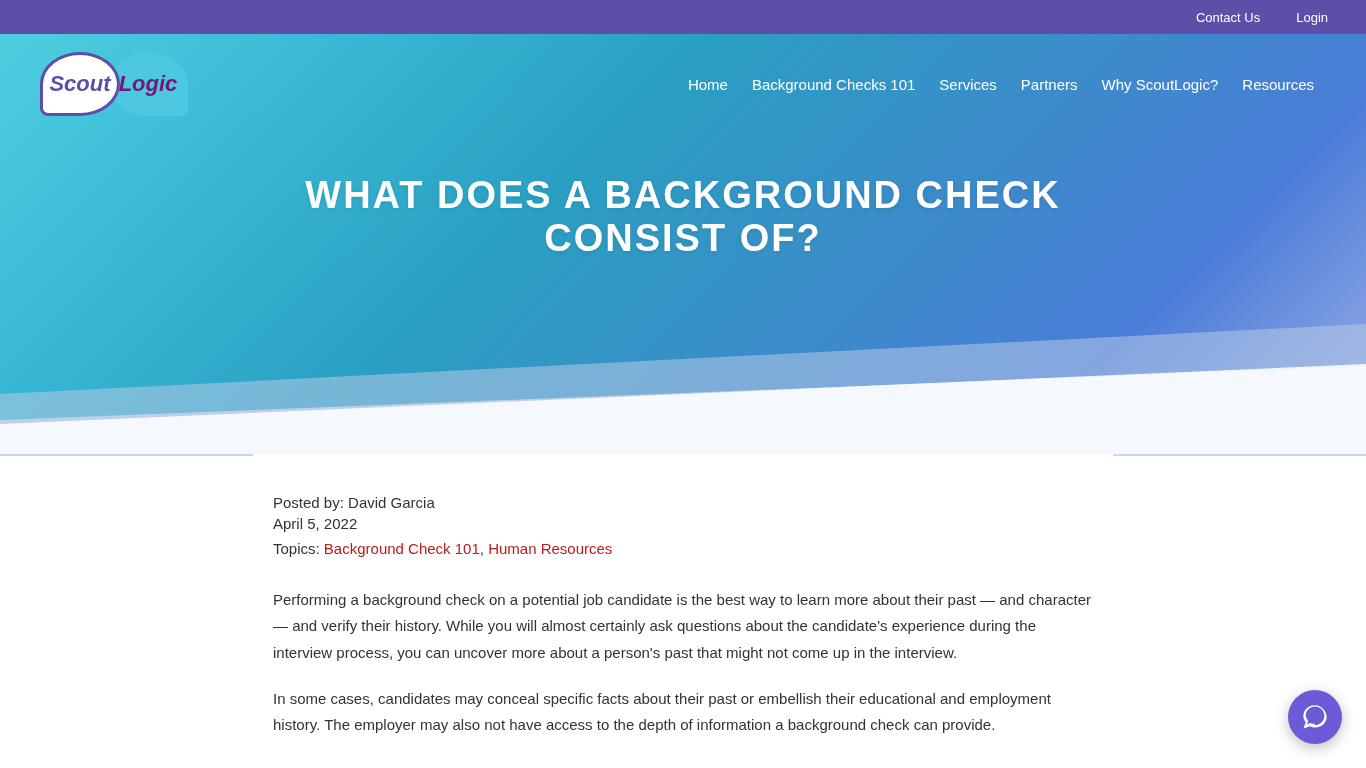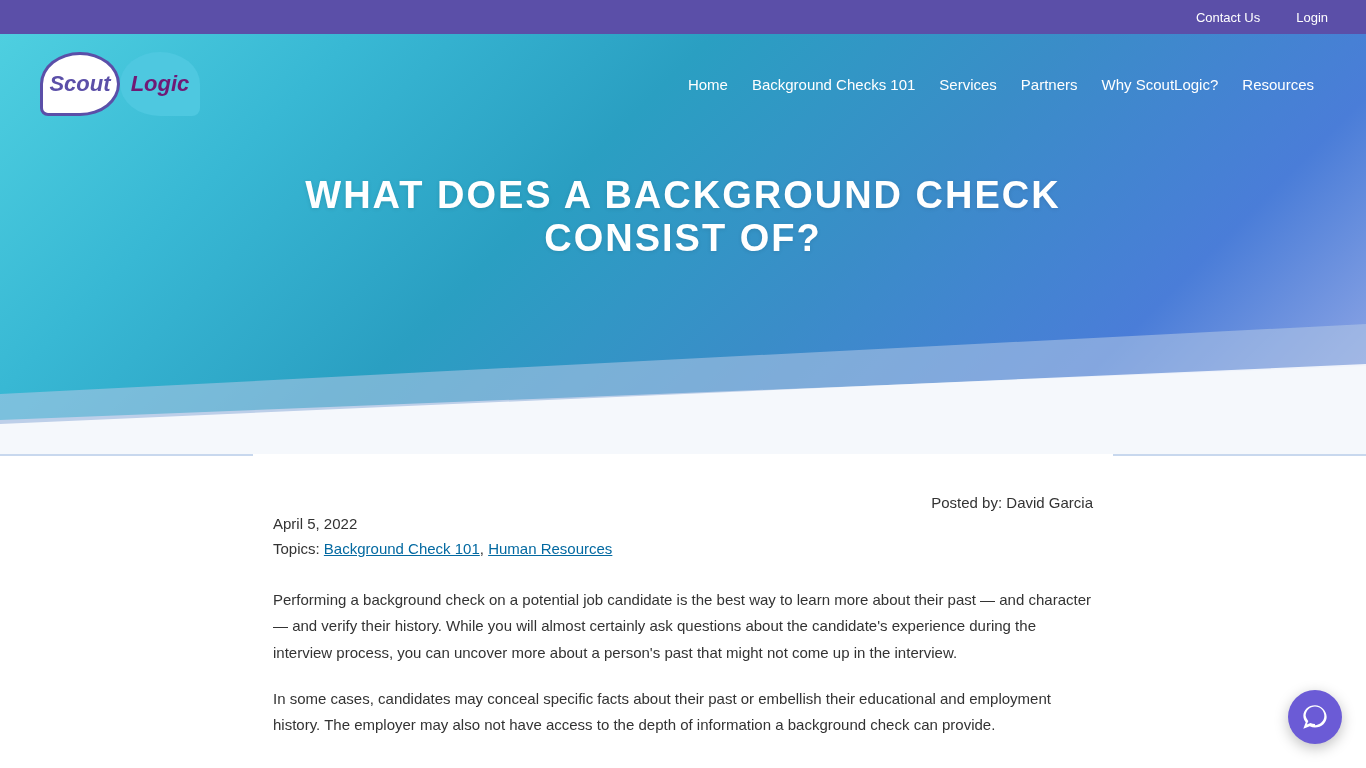--- a/index.html
+++ b/index.html
@@ -60,21 +60,20 @@
       height: 90px;
       background: #c8d8ee;
       clip-path: polygon(0 60%, 100% 0%, 100% 100%, 0 100%);
       z-index: 1;
     }
 
     
     .logo-container {
       display: flex;
       align-items: center;
-      gap: 12px;
     }
     .logo-bubble-left {
       background: #fff;
       border: 3px solid #5b4fa8;
       border-radius: 50% 50% 50% 8px;
       width: 80px;
       height: 64px;
       display: flex;
       align-items: center;
       justify-content: center;
@@ -152,34 +151,32 @@
       background: #fff;
     }
 
     #post-meta {
       margin-bottom: 30px;
     }
     #post-meta .posted-by {
       font-size: 15px;
       color: #333;
       margin-bottom: 4px;
-      text-align: right;
     }
     #post-meta .post-date {
       font-size: 15px;
       color: #333;
       margin-bottom: 8px;
     }
     #post-meta .topics {
       font-size: 15px;
       color: #333;
     }
     #post-meta .topics a {
-      color: #0369a1;
-      text-decoration: underline;
+      color: #b91c1c;
       cursor: pointer;
     }
 
     .post-body p {
       font-size: 15px;
       line-height: 1.75;
       color: #333;
       margin-bottom: 20px;
     }
 

